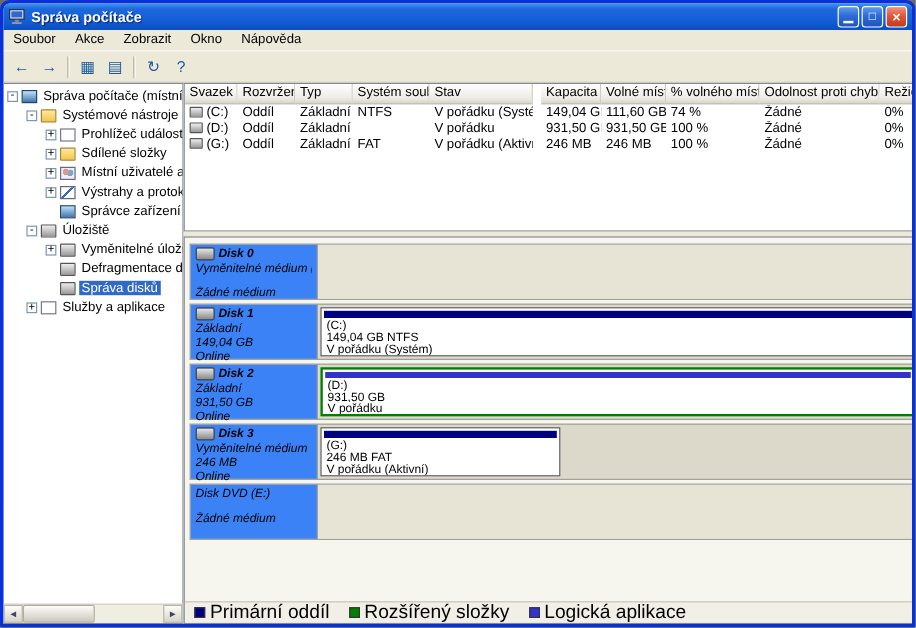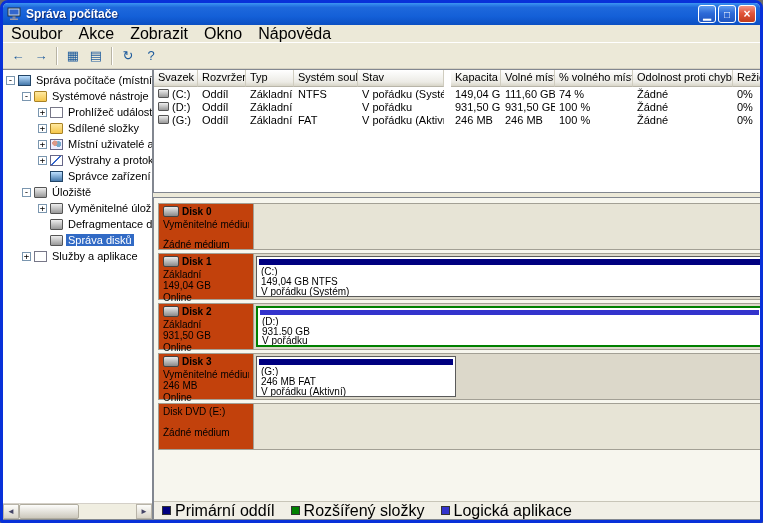--- a/index.html
+++ b/index.html
@@ -13,21 +13,21 @@
   .titlebar { height:22px; display:flex; align-items:center; gap:4px; padding:0 4px;
     background:linear-gradient(to bottom,#3B95F2 0%,#1E68DC 20%,#1460D8 60%,#0B4FC2 100%); }
   .title-text { color:#fff; font-weight:bold; font-size:12px; text-shadow:1px 1px 1px #0A246A; white-space:nowrap; }
   .wbtns { margin-left:auto; display:flex; gap:2px; }
   .wb { width:18px; height:18px; border:1px solid #fff; border-radius:3px; color:#fff;
     font-size:10px; font-weight:bold; display:flex; align-items:center; justify-content:center;
     background:linear-gradient(#5E9BEE,#2E6BD8 45%,#1F55C0); }
   .wb.close { background:linear-gradient(#F09484,#E2563A 45%,#C13C1C); font-size:12px; }
 
   
-  .menubar { height:18px; background:#ECE9D8; display:flex; align-items:center; font-size:16px;
+  .menubar { height:18px; background:#ECE9D8; display:flex; font-size:11px;
     border-bottom:1px solid #FFFFFF; }
   .menu-item { padding:2px 8px; color:#000; }
   .toolbar { height:26px; display:flex; align-items:center; padding:0 4px; gap:1px;
     background:#ECE9D8; border-bottom:1px solid #D6D2C2; }
   .tbtn { width:22px; height:20px; display:flex; align-items:center; justify-content:center;
     font-size:13px; color:#1C5A9C; }
   .tsep { width:2px; height:18px; border-left:1px solid #B8B4A4; border-right:1px solid #fff; margin:0 3px; }
 
   
   .content { display:flex; height:451px; }
@@ -73,22 +73,22 @@
   .vol-icon { width:11px; height:9px; background:linear-gradient(#EEE,#999);
     border:1px solid #555; border-radius:1px; margin-right:3px; flex:none; }
 
   .splitter { height:4px; background:#ECE9D8; }
 
   
   .disk-panel { flex:1; border:1px solid #828790; background:#F7F6EE; display:flex;
     flex-direction:column; overflow:hidden; }
   .disk-rows { flex:1; padding:2px 4px; overflow:hidden; }
   .disk-row { height:47px; margin:3px 0; display:flex; border:1px solid #A3A095; background:#DCD8CA; }
-  .disk-info { width:95px; flex:none; background:#c2410c; border-right:1px solid #A3A095;
-    padding:2px 4px; font-size:10px; line-height:11.5px; }
+  .disk-info { width:106px; flex:none; background:#3b82f6; border-right:1px solid #A3A095;
+    padding:2px 4px; font-size:10px; line-height:11.5px;font-style:italic; }
   .disk-name { font-weight:bold; display:flex; gap:3px; align-items:center; margin-bottom:1px; }
   .disk-line { white-space:nowrap; overflow:hidden; }
   .disk-line.media { margin-top:9px; }
   .gdisk-icon { width:16px; height:11px; flex:none; background:linear-gradient(#E8E8E8,#8A8A8A);
     border:1px solid #444; border-radius:2px; }
   .gcd-icon { width:13px; height:13px; flex:none; border-radius:50%;
     background:radial-gradient(circle, #888 18%, #E8E8E8 22%, #C0C0C0 70%, #777 75%); }
   .disk-track { flex:1; padding:2px; display:flex; gap:2px; }
   .disk-track.empty { background:#E7E4D6; }
   .part-box { background:#fff; border:1px solid #5A5A5A; width:100%; display:flex; flex-direction:column; }

